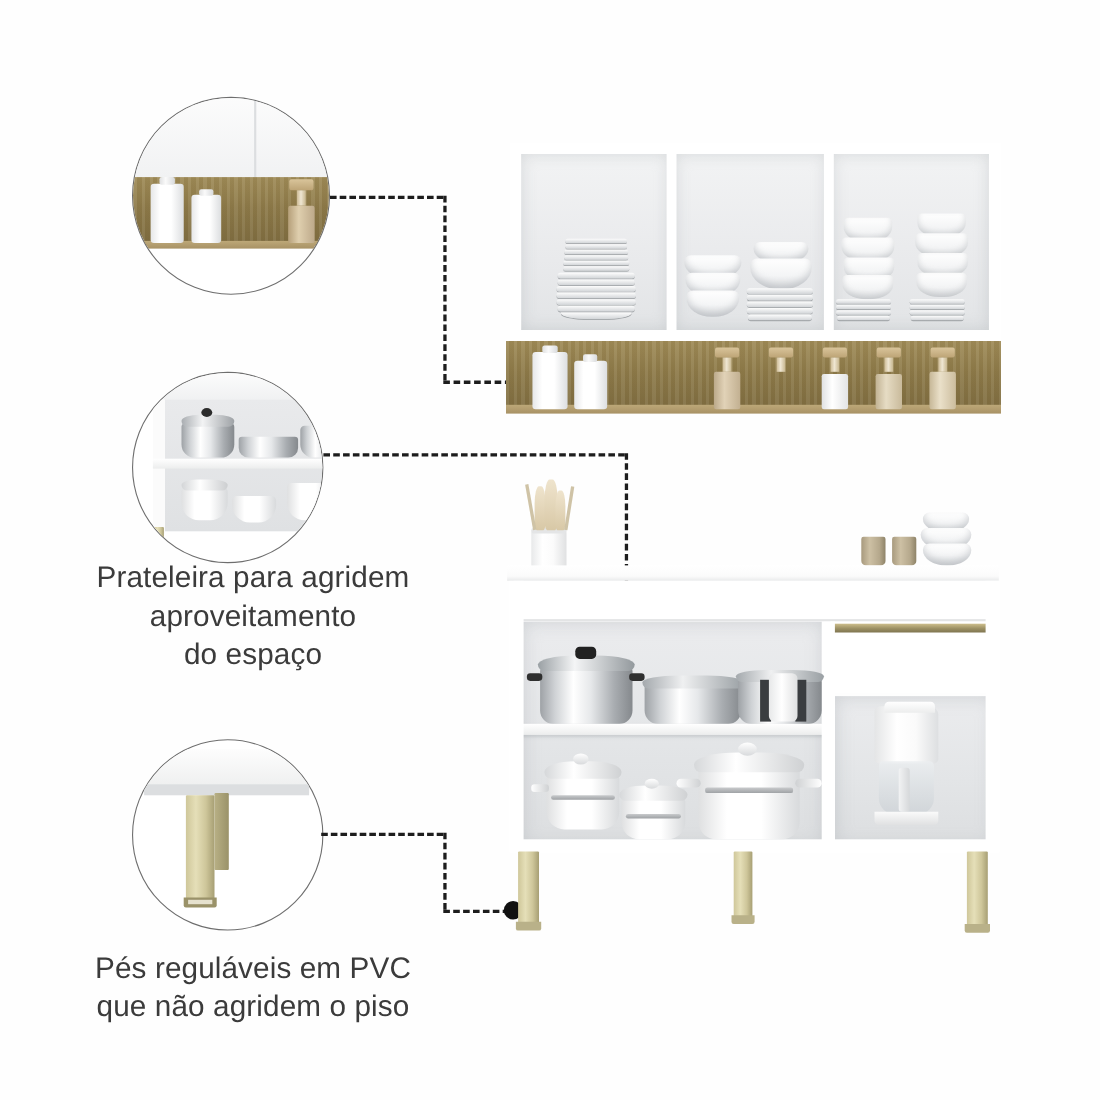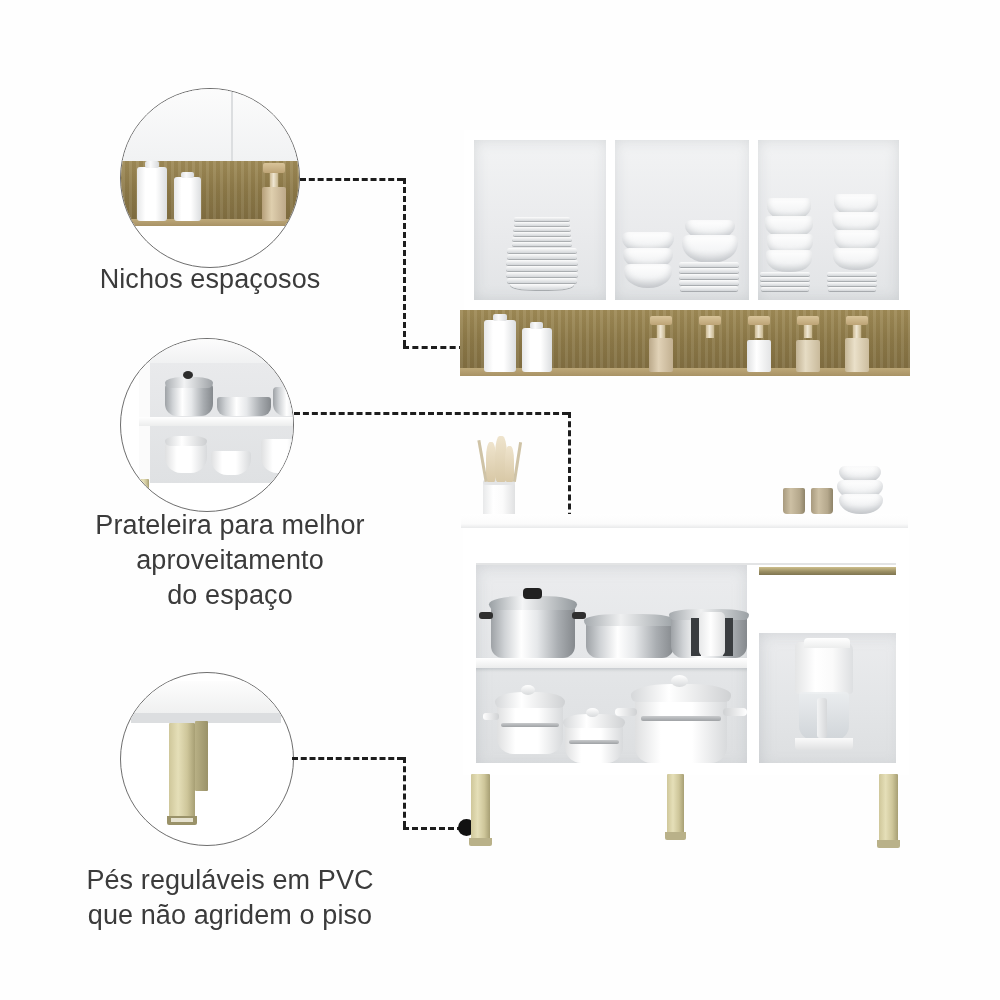--- a/index.html
+++ b/index.html
@@ -150,21 +150,20 @@
       <div class="jar-neck" style="left:9px;top:10px;width:8px;height:14px;"></div>
       <div class="jar-glass" style="left:1px;top:24px;width:24px;height:34px;background:linear-gradient(90deg,#b6a07a,#dfcfae 40%,#bda98a);"></div>
     </div>
   </div>
 
   <div class="dash-h" style="left:300px;top:178px;width:103px;"></div>
   <div class="dash-v" style="left:403px;top:178px;height:168px;"></div>
   <div class="dash-h" style="left:403px;top:346px;width:90px;"></div>
   <div class="dot" style="left:487px;top:338px;width:17px;height:17px;"></div>
 
-  <div class="cap" style="left:60px;top:262px;width:300px;">Nichos espaçosos</div>
 
   <div class="circle" style="left:120px;top:338px;width:172px;height:172px;">
     <div class="abs" style="left:18px;top:-6px;width:200px;height:30px;background:linear-gradient(180deg,#ffffff,#f0f1f2);"></div>
     <div class="abs" style="left:28px;top:24px;width:190px;height:120px;background:linear-gradient(180deg,#e9eaec,#dfe1e3);"></div>
     <div class="abs" style="left:18px;top:24px;width:11px;height:122px;background:#fbfbfb;"></div>
     <div class="cu-shelf" style="left:18px;top:78px;width:200px;height:9px;"></div>
 
     <div class="pot-steel" style="left:44px;top:45px;width:48px;height:32px;"></div>
     <div class="lid" style="left:44px;top:38px;width:48px;height:11px;background:linear-gradient(90deg,#a9adb1,#f2f3f4 40%,#9ea2a6);"></div>
     <div class="knob" style="left:62px;top:32px;width:10px;height:8px;background:#2c2c2c;"></div>
@@ -175,21 +174,21 @@
     <div class="lid" style="left:44px;top:97px;width:42px;height:10px;background:linear-gradient(90deg,#d3d5d7,#ffffff 40%,#ccced0);"></div>
     <div class="pot-white" style="left:90px;top:112px;width:40px;height:24px;"></div>
     <div class="pot-white" style="left:140px;top:100px;width:42px;height:34px;"></div>
     <div class="leg" style="left:19px;top:140px;width:9px;height:12px;"></div>
   </div>
 
   <div class="dash-h" style="left:294px;top:412px;width:274px;"></div>
   <div class="dash-v" style="left:568px;top:412px;height:244px;"></div>
   <div class="dot" style="left:560px;top:648px;width:17px;height:17px;"></div>
 
-  <div class="cap" style="left:60px;top:508px;width:340px;">Prateleira para melhor
+  <div class="cap" style="left:60px;top:508px;width:340px;">Prateleira para agridem
 aproveitamento
 do espaço</div>
 
   <div class="circle" style="left:120px;top:672px;width:172px;height:172px;">
     <div class="abs" style="left:10px;top:8px;width:150px;height:40px;background:linear-gradient(180deg,#fdfdfd,#eceded);"></div>
     <div class="abs" style="left:10px;top:40px;width:150px;height:10px;background:#dcdee0;"></div>
     <div class="leg" style="left:48px;top:50px;width:26px;height:96px;"></div>
     <div class="leg" style="left:74px;top:48px;width:13px;height:70px;background:linear-gradient(90deg,#b8b085,#9a9269);"></div>
     <div class="leg-foot" style="left:46px;top:143px;width:30px;height:9px;background:#9a9269;"></div>
     <div class="abs" style="left:50px;top:145px;width:22px;height:4px;background:#e6e2cf;"></div>

